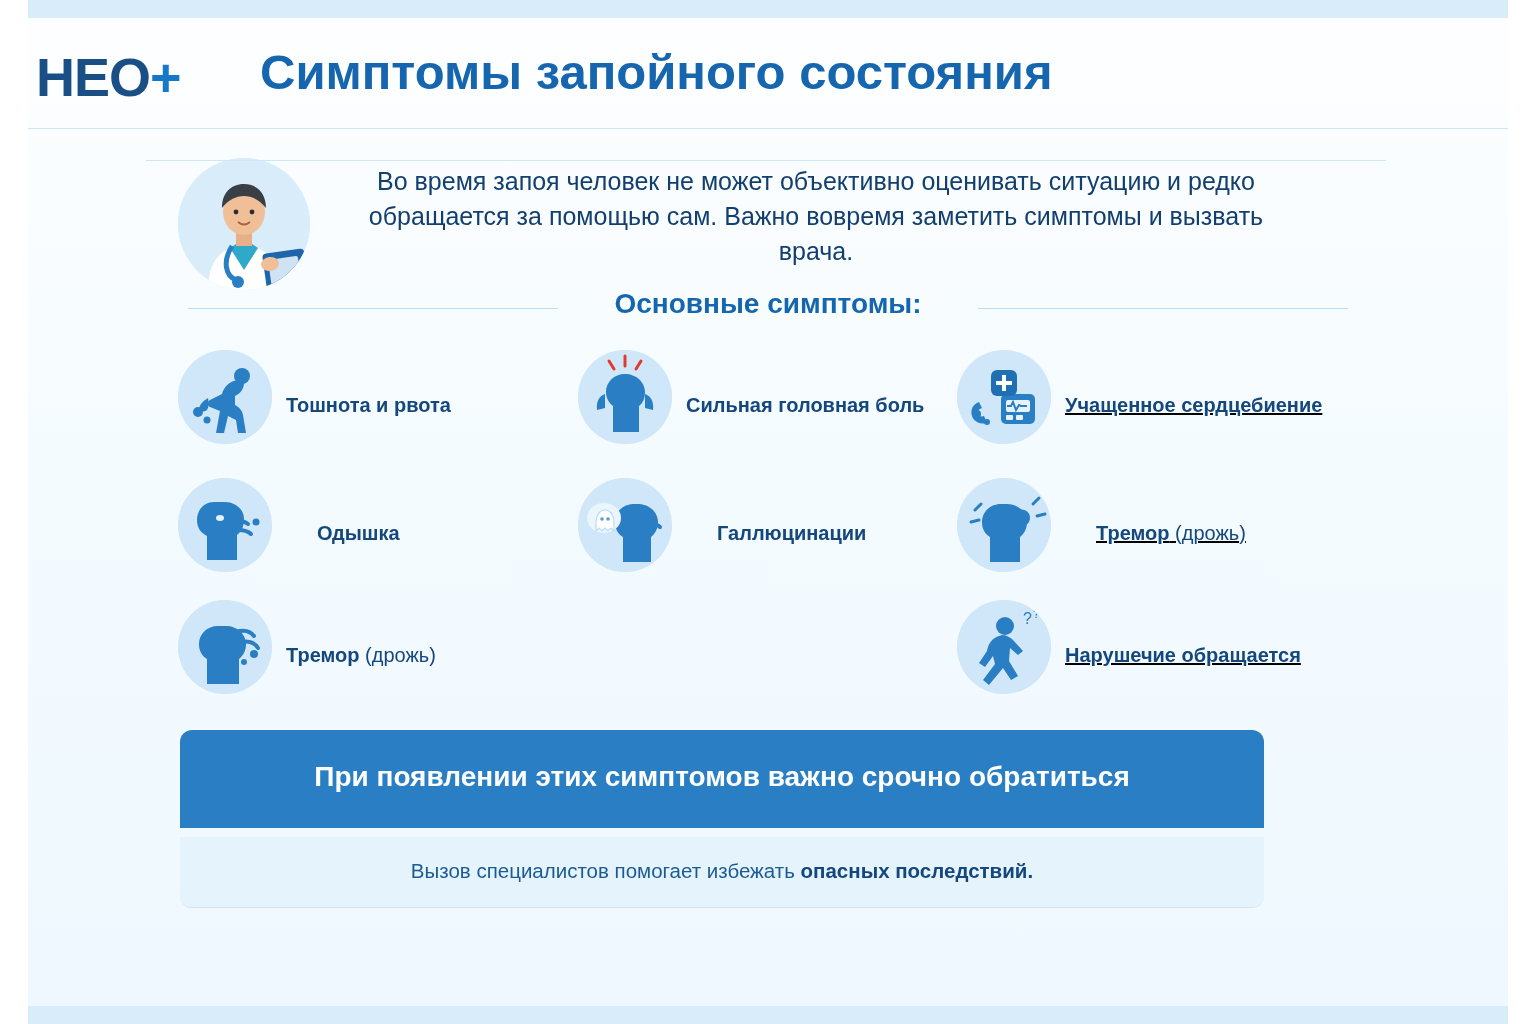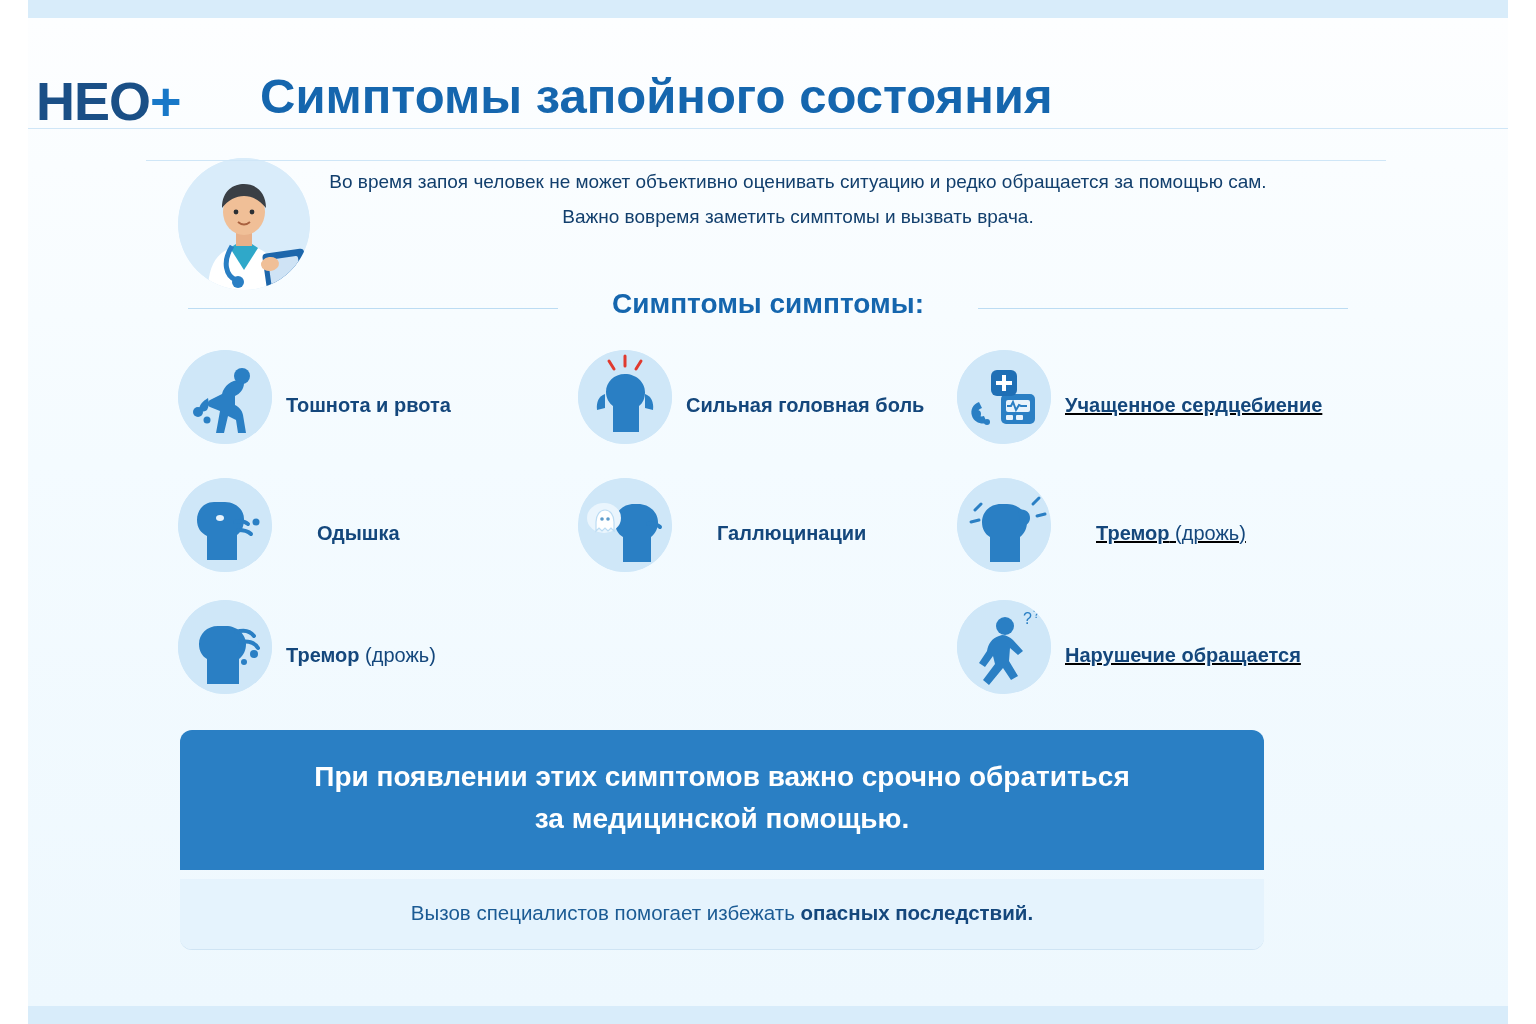--- a/index.html
+++ b/index.html
@@ -29,21 +29,21 @@
   .band-right { right: 0; }
 
   .inner {
     position: absolute; left: 28px; top: 18px;
     width: 1480px; height: 988px;
     background: linear-gradient(180deg,#fdfeff 0%, #f4fbff 45%, #eef8fe 100%);
   }
 
   
   .header {
-    position: absolute; left: 0; top: 0; width: 1480px; height: 110px; margin-top: 24px;
+    position: absolute; left: 0; top: 0; width: 1480px; height: 110px;
   }
   .logo {
     position: absolute; left: 8px; top: 28px;
     font-size: 54px; font-weight: bold; letter-spacing: -1px;
     color: #1a4f86;
     font-family: "Liberation Sans", sans-serif;
   }
   .logo .plus { color: #1878c8; font-weight: bold; }
   .title {
     position: absolute; left: 232px; top: 26px;
@@ -58,23 +58,23 @@
   
   .intro {
     position: absolute; left: 0; top: 118px; width: 1480px; height: 160px;
   }
   .doc-circle {
     position: absolute; left: 150px; top: 22px;
     width: 132px; height: 132px; border-radius: 50%;
     background: #d9ecfa; overflow: hidden;
   }
   .intro-text {
-    position: absolute; left: 290px; top: 28px; width: 960px;
+    position: absolute; left: 308px; top: 28px; width: 960px;
     text-align: center;
-    font-size: 19px; line-height: 35px; color: #123f6d;
+    font-size: 25px; line-height: 35px; color: #123f6d;
   }
   .intro-rule {
     position: absolute; left: 118px; top: 142px; width: 1240px; height: 1px;
     background: #cfe6f7;
   }
 
   
   .section-head {
     position: absolute; left: 0; top: 270px; width: 1480px; height: 52px;
   }
@@ -183,21 +183,21 @@
 
           <ellipse cx="92" cy="106" rx="9" ry="7" fill="#f0bf97" transform="rotate(-8 92 106)"></ellipse>
         </svg>
       </div>
       <div class="intro-text">Во время запоя человек не может объективно оценивать ситуацию и редко обращается за помощью сам. Важно вовремя заметить симптомы и вызвать врача.</div>
     </div>
     <div class="intro-rule"></div>
 
     <div class="section-head">
       <div class="line-l"></div>
-      <div class="label">Симптомы симптомы:</div>
+      <div class="label">Основные симптомы:</div>
       <div class="line-r"></div>
     </div>
 
     <div class="grid">
 
       <div class="cell col1 row1">
         <div class="icon-circle">
           <svg width="94" height="94" viewBox="0 0 94 94" aria-hidden="true">
             <circle cx="47" cy="47" r="47" fill="#cfe7f8"></circle>
             <path d="M62 30 c-9 0 -16 6 -18 14 l-12 6 c-3 2 -3 6 0 7 l10 4 -4 22 h8 l4 -17 8 4 2 13 h8 l-3 -18 c-1 -5 -4 -8 -8 -10 l0 -9 c5 -2 9 -7 9 -13 z" fill="#2a7fc4"></path>
@@ -319,21 +319,20 @@
           </svg>
         </div>
         <div class="cell-label"><span>Нарушечие обращается</span><span class="thin"></span></div>
       </div>
 
     </div>
 
     <div class="callout">
       <div class="callout-top">
         <div>При появлении этих симптомов важно срочно обратиться</div>
-        <div>за медицинской помощью.</div>
       </div>
       <div class="callout-bottom">
         <span>Вызов специалистов помогает избежать </span><b>опасных последствий.</b>
       </div>
     </div>
 
   </div>
 </div>
 
 </body></html>

